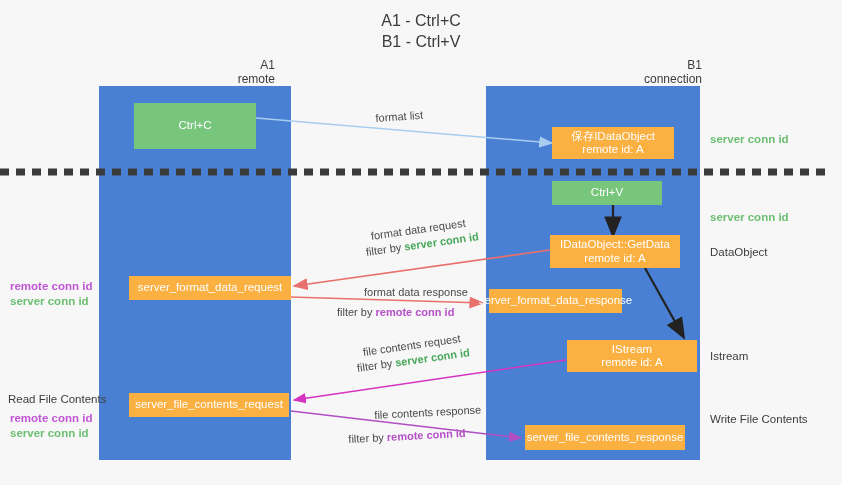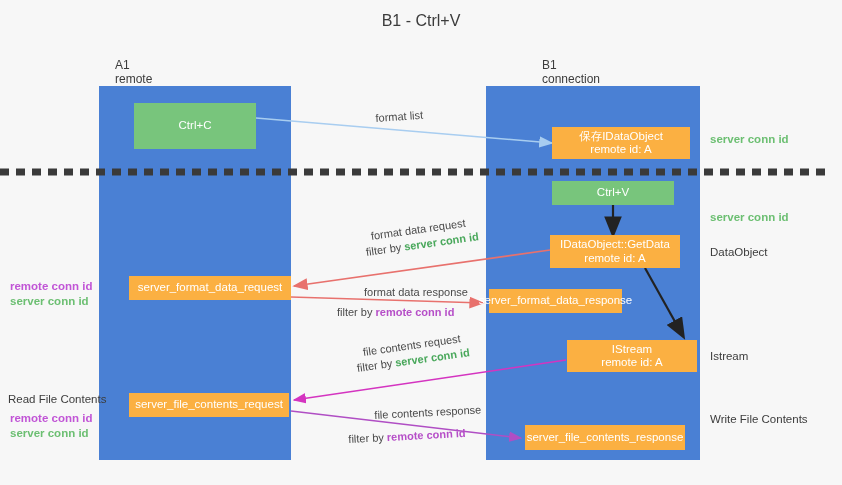--- a/index.html
+++ b/index.html
@@ -13,21 +13,21 @@
   #canvas{position:absolute;left:0;top:0;width:842px;height:485px;}
 
   .svg-layer{position:absolute;left:0;top:0;width:842px;height:485px;pointer-events:none;}
 
   .title{
     position:absolute;left:0;top:10px;width:842px;
     text-align:center;color:#3c3c3c;font-size:16px;line-height:21px;
   }
 
   .col-head{
-    position:absolute;text-align:left;color:#3c3c3c;
+    position:absolute;text-align:right;color:#3c3c3c;
     font-size:12px;line-height:14px;width:160px;
   }
   .col-head .l1{display:block;}
   .col-head .l2{display:block;}
 
   .column{position:absolute;background:#4a80d4;}
 
   .box{
     position:absolute;box-sizing:border-box;
     display:flex;flex-direction:column;align-items:center;justify-content:center;
@@ -52,20 +52,21 @@
   .side-label.purple{color:#c155d6;font-weight:bold;}
   .side-label.dark{color:#3c3c3c;}
   .side-label.right{color:#3c3c3c;}
 </style>
 </head>
 <body>
 
 <div id="canvas">
 
   <div class="title">
+    <div>A1 - Ctrl+C</div>
     <div>B1 - Ctrl+V</div>
   </div>
 
   <div class="col-head" style="left:115px;top:58px;">
     <span class="l1">A1</span>
     <span class="l2">remote</span>
   </div>
   <div class="col-head" style="left:542px;top:58px;">
     <span class="l1">B1</span>
     <span class="l2">connection</span>
@@ -107,26 +108,26 @@
 
     <line x1="291" y1="411" x2="521" y2="438" stroke="#b04ec4" stroke-width="1.5" marker-end="url(#ah-purple)"></line>
 
     <line x1="0" y1="172" x2="828" y2="172" stroke="#3a3a3a" stroke-width="7" stroke-dasharray="9,7"></line>
   </svg>
 
   <div class="box green" style="left:134px;top:103px;width:122px;height:46px;">
     <span>Ctrl+C</span>
   </div>
 
-  <div class="box orange" style="left:552px;top:127px;width:138px;height:32px;">
+  <div class="box orange" style="left:552px;top:127px;width:122px;height:32px;">
     <span>保存IDataObject</span>
     <span class="l2">remote id: A</span>
   </div>
 
-  <div class="box green" style="left:552px;top:181px;width:122px;height:24px;">
+  <div class="box green" style="left:552px;top:181px;width:110px;height:24px;">
     <span>Ctrl+V</span>
   </div>
 
   <div class="box orange" style="left:550px;top:235px;width:130px;height:33px;">
     <span>IDataObject::GetData</span>
     <span class="l2">remote id: A</span>
   </div>
 
   <div class="box orange" style="left:129px;top:276px;width:162px;height:24px;">
     <span>server_format_data_request</span>

